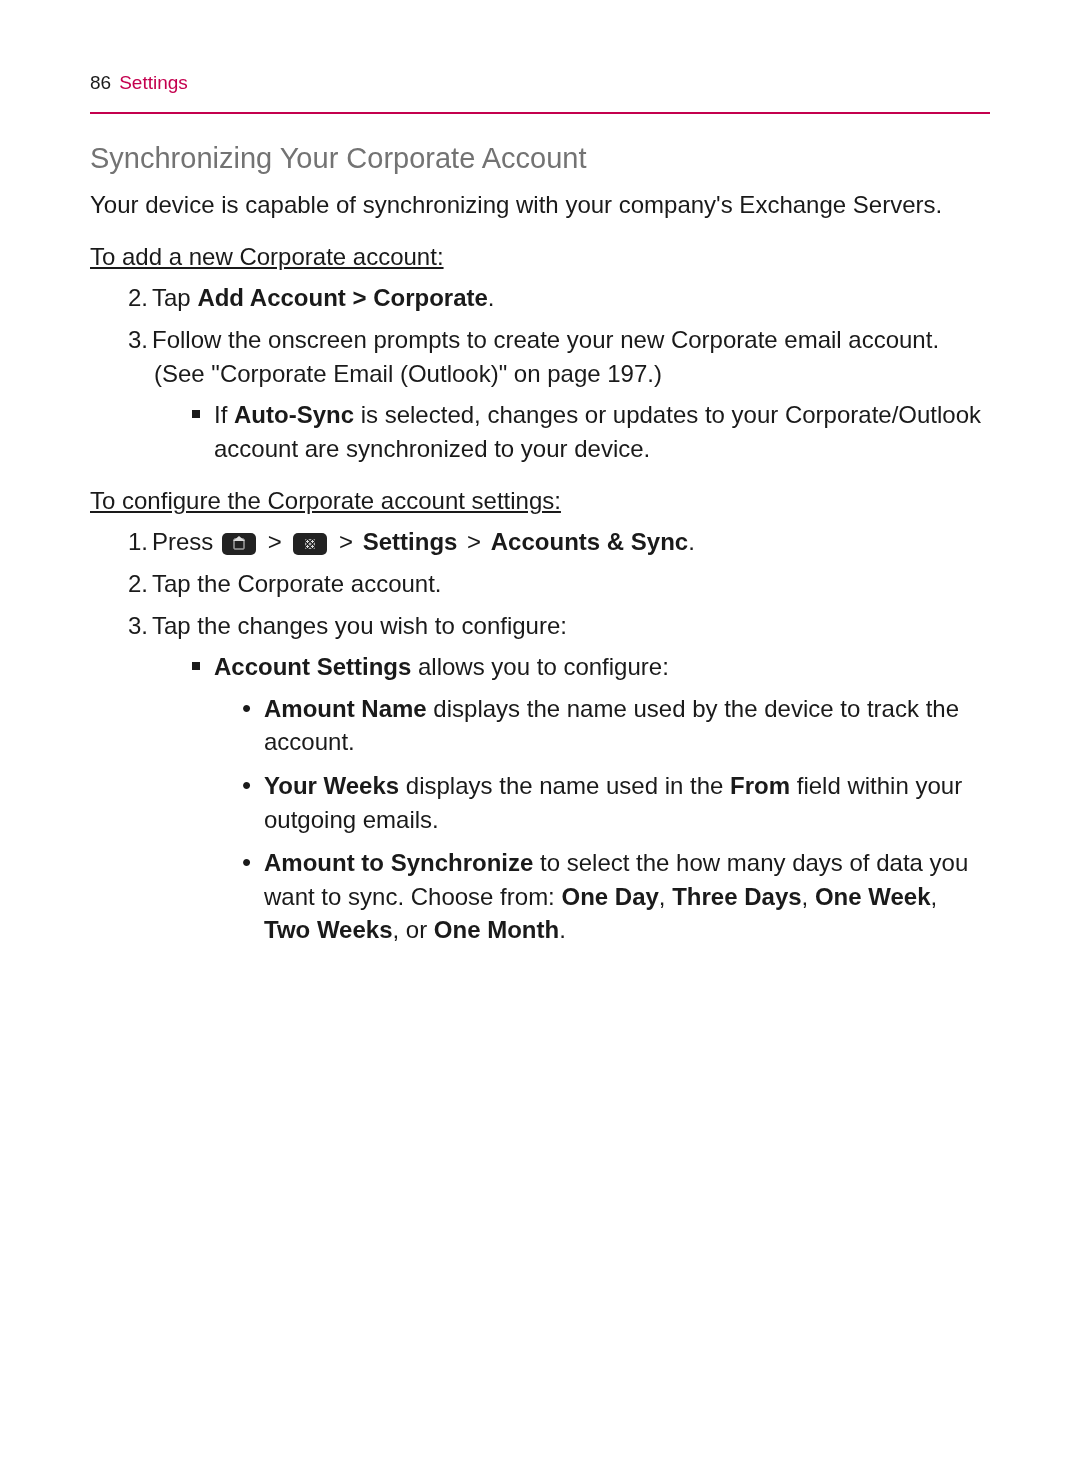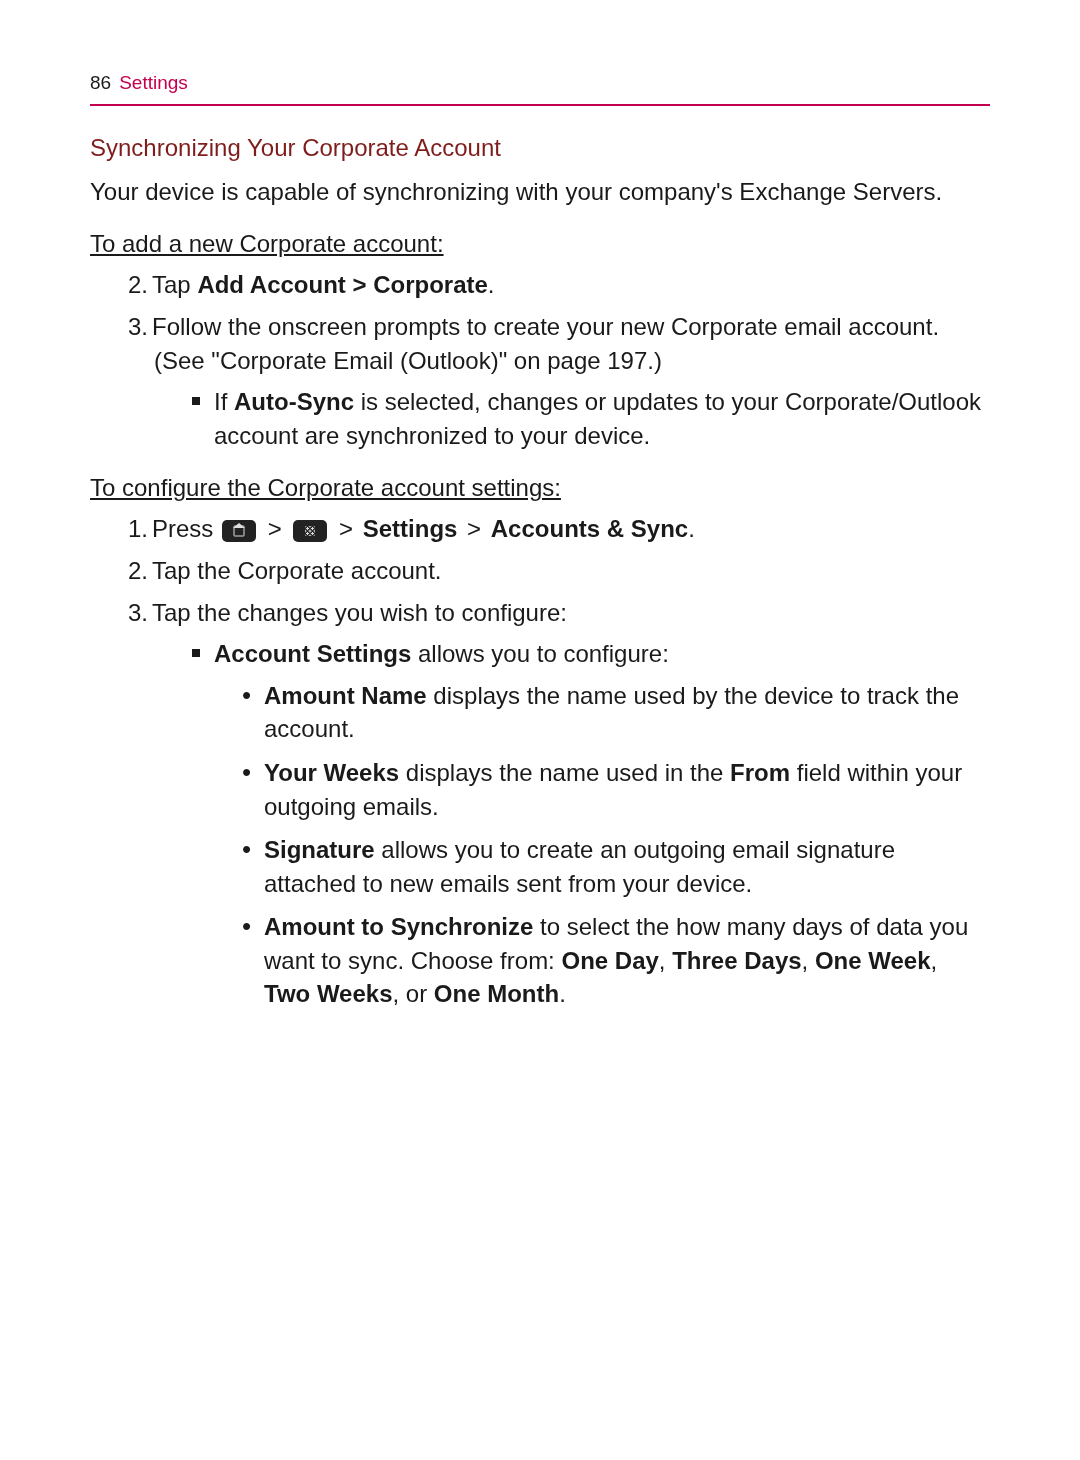--- a/index.html
+++ b/index.html
@@ -9,35 +9,35 @@
       font-family: Arial, Helvetica, sans-serif;
       background: #fff;
       padding: 72px 90px 60px 90px;
       color: #1a1a1a;
     }
     .header {
       display: flex;
       align-items: baseline;
       gap: 8px;
       border-bottom: 2px solid #c4004e;
-      padding-bottom: 10px;
+      padding-bottom: 18px;
       margin-bottom: 28px;
     }
     .page-num {
       font-size: 19px;
       color: #1a1a1a;
     }
     .header-title {
       font-size: 19px;
       color: #c4004e;
       font-weight: 500;
     }
     .section-title {
-      color: #7f1d1d;
-      font-size: 24px;
+      color: #737373;
+      font-size: 29px;
       font-weight: 400;
       margin-bottom: 14px;
     }
     .intro {
       font-size: 24px;
       line-height: 1.35;
       margin-bottom: 22px;
     }
     .subhead {
       font-size: 24px;
@@ -201,22 +201,19 @@
       <li>
         <span class="bold">Account Settings</span><span> allows you to configure:</span>
         <ul class="bullets">
           <li>
             <span class="bold">Amount Name</span><span> displays the name used by the device to track the account.</span>
           </li>
           <li>
             <span class="bold">Your Weeks</span><span> displays the name used in the </span><span class="bold">From</span><span> field within your outgoing emails.</span>
           </li>
           <li>
-            <span class="bold">Signature</span><span> allows you to create an outgoing email signature attached to new emails sent from your device.</span>
-          </li>
-          <li>
             <span class="bold">Amount to Synchronize</span><span> to select the how many days of data you want to sync. Choose from: </span><span class="bold">One Day</span><span>, </span><span class="bold">Three Days</span><span>, </span><span class="bold">One Week</span><span>, </span><span class="bold">Two Weeks</span><span>, or </span><span class="bold">One Month</span><span>.</span>
           </li>
         </ul>
       </li>
     </ul>
   </li>
 </ol>
 
 </body></html>

